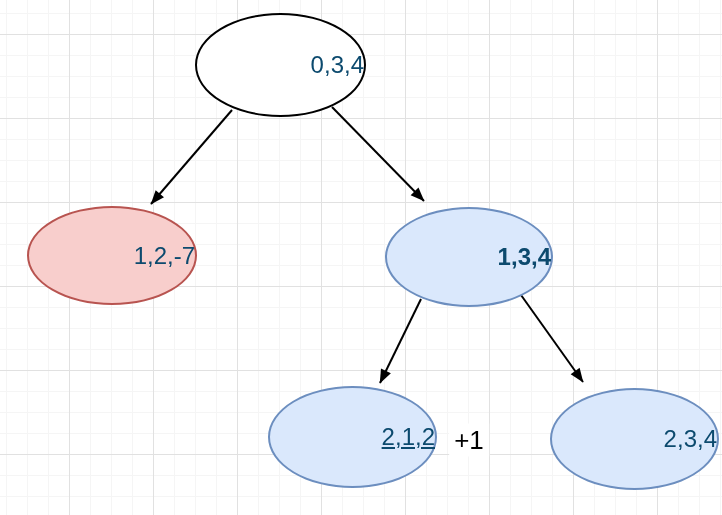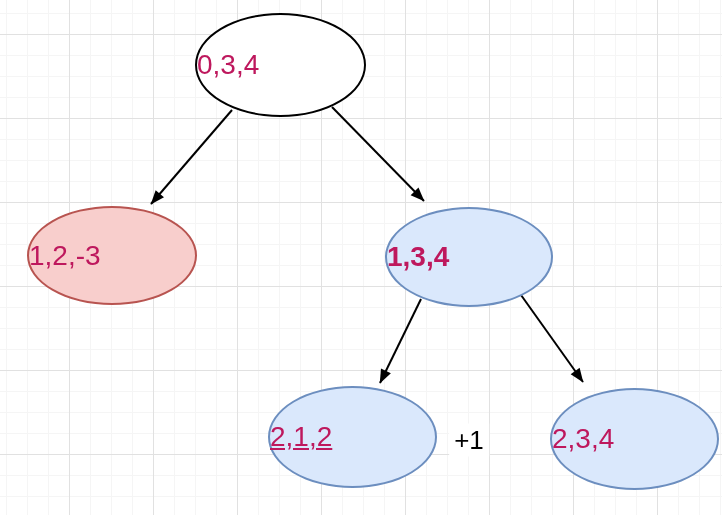--- a/index.html
+++ b/index.html
@@ -22,23 +22,23 @@
   }
   .edge-layer {
     position: absolute; left: 0; top: 0;
     width: 722px; height: 515px;
   }
   .node {
     position: absolute;
     box-sizing: border-box;
     border-radius: 50%;
     border: 2px solid #000000;
-    display: flex; align-items: center; justify-content: flex-start;
-    font-size: 28px;
-    color: #be185d;
+    display: flex; align-items: center; justify-content: flex-end;
+    font-size: 24px;
+    color: #0c4a6e;
     cursor: default;
   }
   .node span { white-space: nowrap; }
   .edge-label {
     position: absolute;
     transform: translate(-50%, -50%);
     font-size: 26px;
     color: #000000;
     background: #ffffff;
     padding: 1px 5px;
@@ -58,21 +58,21 @@
       <line x1="232" y1="110" x2="151" y2="204" stroke="#000000" stroke-width="2" marker-end="url(#arrowhead)"></line>
       <line x1="332" y1="107" x2="424" y2="201" stroke="#000000" stroke-width="2" marker-end="url(#arrowhead)"></line>
       <line x1="421" y1="299" x2="380" y2="383" stroke="#000000" stroke-width="2" marker-end="url(#arrowhead)"></line>
       <line x1="521" y1="295" x2="583" y2="382" stroke="#000000" stroke-width="2" marker-end="url(#arrowhead)"></line>
     </svg>
   <div id="node-layer">
       <div class="node" style="left: 195px; top: 13px; width: 171px; height: 104px; background-color: rgb(255, 255, 255); border-color: rgb(0, 0, 0);">
         <span>0,3,4</span>
       </div>
       <div class="node" style="left: 27px; top: 206px; width: 170px; height: 99px; background-color: rgb(248, 206, 204); border-color: rgb(184, 84, 80);">
-        <span>1,2,-3</span>
+        <span>1,2,-7</span>
       </div>
       <div class="node" style="left: 385px; top: 207px; width: 168px; height: 100px; background-color: rgb(218, 232, 252); border-color: rgb(108, 142, 191); font-weight: bold;">
         <span>1,3,4</span>
       </div>
       <div class="node" style="left: 268px; top: 386px; width: 169px; height: 102px; background-color: rgb(218, 232, 252); border-color: rgb(108, 142, 191); text-decoration: underline;">
         <span>2,1,2</span>
       </div>
       <div class="node" style="left: 550px; top: 388px; width: 169px; height: 102px; background-color: rgb(218, 232, 252); border-color: rgb(108, 142, 191);">
         <span>2,3,4</span>
       </div>

